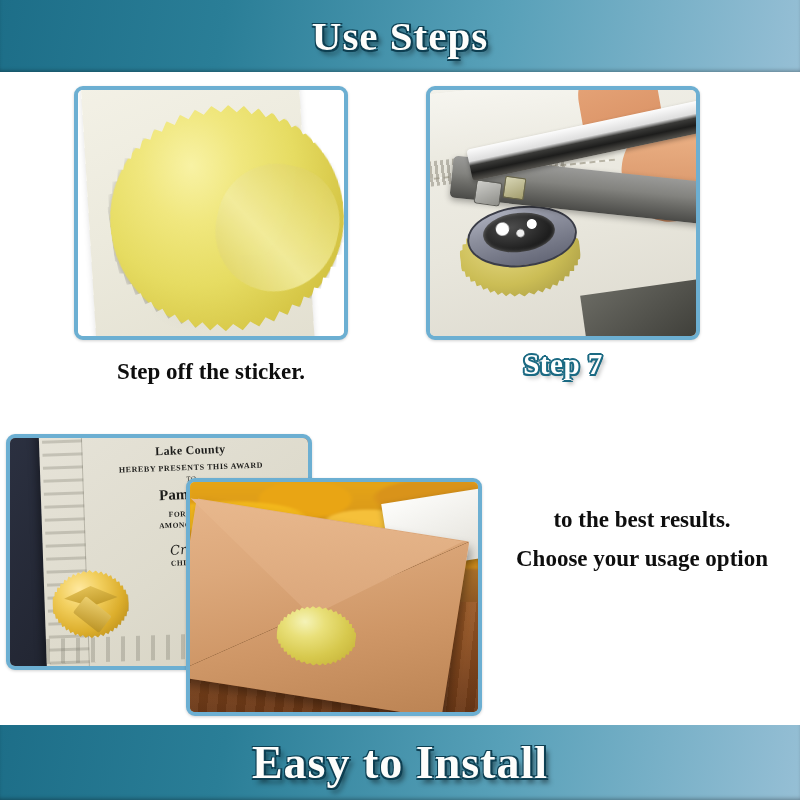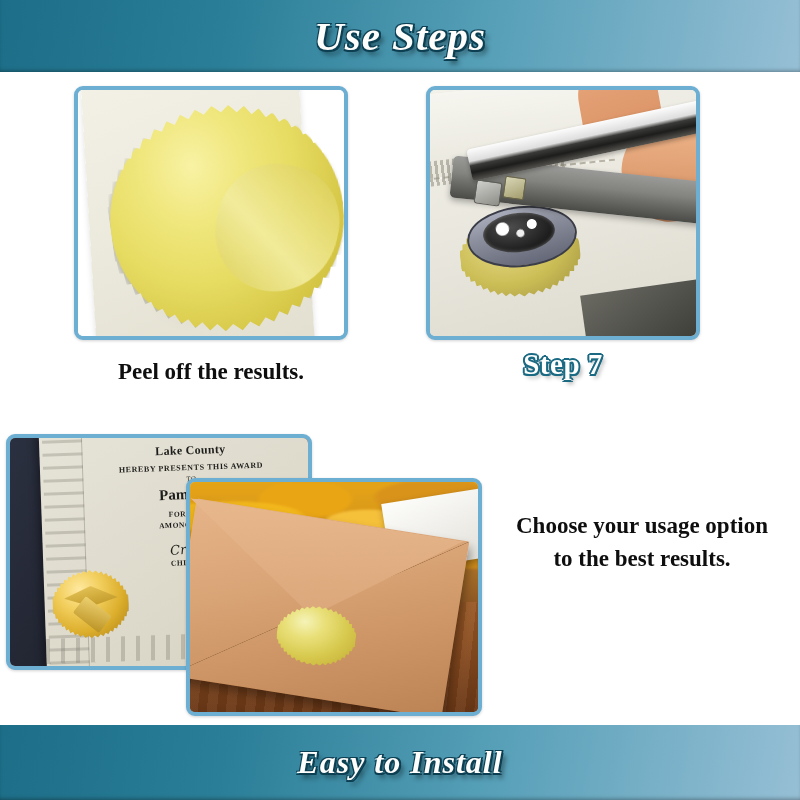--- a/index.html
+++ b/index.html
@@ -18,21 +18,20 @@
   
   .banner {
     position: absolute;
     left: 0;
     width: 800px;
     display: flex;
     align-items: center;
     justify-content: center;
     background: linear-gradient(100deg, #1d6e88 0%, #2a7e97 28%, #57a0b8 62%, #96bfd5 100%);
     box-shadow: inset 0 -3px 4px -2px rgba(0,0,0,0.35);
-    font-style: italic;
   }
   .banner.top {
     top: 0;
     height: 72px;
   }
   .banner.bottom {
     top: 725px;
     height: 75px;
   }
   .banner-title {
@@ -42,21 +41,21 @@
     letter-spacing: 1px;
     color: #fdfdfb;
     text-shadow:
       2px 2px 0 #0d3f52,
       2px -1px 0 #0d3f52,
       -1px 2px 0 #0d3f52,
       -1px -1px 0 #0d3f52,
       4px 5px 5px rgba(0,0,0,0.45);
     white-space: nowrap;
   }
-  .banner.bottom .banner-title { font-size: 32px; }
+  .banner.bottom .banner-title { font-size: 46px; }
 
   
   .photo-panel {
     position: absolute;
     border: 4px solid #6cafd2;
     border-radius: 9px;
     overflow: hidden;
     background: #e9e7dd;
     box-sizing: border-box;
     box-shadow: 0 1px 3px rgba(0,0,0,0.18);
@@ -443,21 +442,21 @@
     <div class="p2-die-spark"></div>
     <div class="p2-handle-lower"></div>
     <div class="p2-handle-upper"></div>
     <div class="p2-hinge"></div>
     <div class="p2-hinge2"></div>
     <div class="p2-desk-dark"></div>
   </div>
 </div>
 
 <div class="step-block" id="caption-step1">
-  <div class="step-desc">Peel off the results.</div>
+  <div class="step-desc">Step off the sticker.</div>
 </div>
 
 <div class="step-block" id="caption-step2">
   <div class="step-heading">Step 7</div>
 </div>
 
 <div class="photo-panel" id="panel-cert">
   <div class="photo-inner">
     <div class="cert-darkbg"></div>
     <div class="cert-sheet"></div>
@@ -487,19 +486,19 @@
     <div class="env-table"></div>
     <div class="env-table-grain"></div>
     <div class="env-body"></div>
     <div class="env-crease"></div>
     <div class="env-flap"></div>
     <div class="env-seal"></div>
   </div>
 </div>
 
 <div class="step-block" id="caption-step3">
+  <div class="step-desc" style="margin-top:2px;">to the best results.</div>
   <div class="step-desc">Choose your usage option</div>
-  <div class="step-desc" style="margin-top:2px;">to the best results.</div>
 </div>
 
 <div class="banner bottom">
   <div class="banner-title">Easy to Install</div>
 </div>
 
 </body></html>

